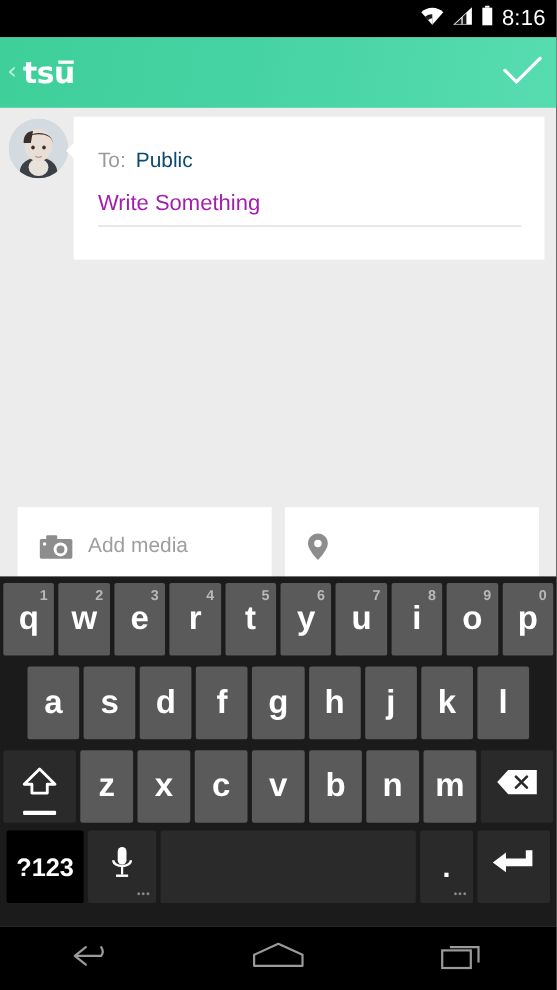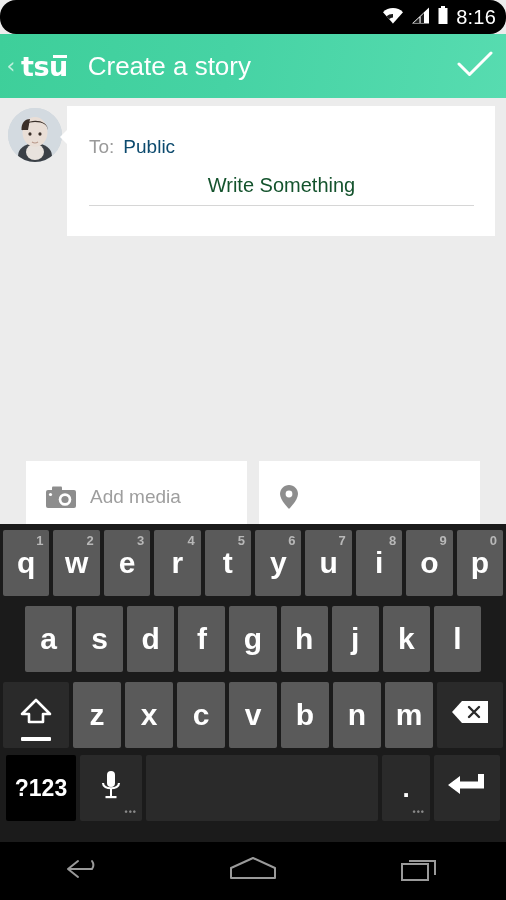--- a/index.html
+++ b/index.html
@@ -5,21 +5,21 @@
   * { margin:0; padding:0; box-sizing:border-box; }
   html,body { width:506px; height:900px; background:#000; overflow:hidden; }
   body { font-family:"Liberation Sans", sans-serif; }
 
   .phone { position:relative; width:506px; height:900px; background:#ececec; }
 
   
   .statusbar{
     position:absolute; top:0; left:0; width:506px; height:34px;
     background:#000; display:flex; align-items:center; justify-content:flex-end;
-    padding-right:10px; gap:7px;border-radius:16px;
+    padding-right:10px; gap:7px;
   }
   .statusbar .clock{ color:#fff; font-size:20px; letter-spacing:.2px; line-height:1; }
   .sb-icon{ display:block; }
 
   
   .appbar{
     position:absolute; top:34px; left:0; width:506px; height:64px;
     background:linear-gradient(100deg,#3ecf9a 0%, #46d3a4 45%, #57dcb0 100%);
     display:flex; align-items:center;
   }
@@ -37,21 +37,21 @@
   }
   .appbar .title{
     color:#fff; font-size:26px; margin-left:20px; line-height:1; font-weight:400;
   }
   .check-btn{
     margin-left:auto; width:62px; height:64px;
     display:flex; align-items:center; justify-content:center;
   }
 
   
-  .composer{ position:absolute; top:98px; left:0; width:506px; height:380px;text-align:center; }
+  .composer{ position:absolute; top:98px; left:0; width:506px; height:380px; }
   .avatar{
     position:absolute; left:8px; top:10px; width:54px; height:54px; border-radius:50%;
     background:#cfd6dc; overflow:hidden;
   }
   .avatar svg{ display:block; }
   .tail{
     position:absolute; left:60px; top:30px; width:0; height:0;
     border-top:9px solid transparent; border-bottom:9px solid transparent;
     border-right:9px solid #fff;
   }
@@ -59,26 +59,26 @@
     position:absolute; left:67px; top:8px; width:428px; height:130px;
     background:#fff;
   }
   .to-row{ position:absolute; left:22px; top:30px; display:flex; align-items:baseline; gap:9px; }
   .to-label{ color:#9a9a9a; font-size:19px; }
   .to-value{ color:#0c4a6e; font-size:19px; }
   .write-field{
     position:absolute; left:22px; top:68px; width:385px;
     border-bottom:1px solid #d6d6d6; padding-bottom:8px;
   }
-  .write-placeholder{ color:#14532d; font-size:20px; }
+  .write-placeholder{ color:#a21caf; font-size:20px; }
 
   
   .actions{
     position:absolute; top:461px; left:0; width:506px; height:72px;
-    display:flex; gap:12px; padding:0 26px;
+    display:flex; gap:12px; padding:0 16px;
   }
   .action{
     flex:1; background:#fff; display:flex; align-items:center; gap:14px; padding-left:20px;
   }
   .action .lbl{ color:#9e9e9e; font-size:19px; }
   .action .ico{ color:#8d8d8d; display:flex; align-items:center; }
 
   
   .keyboard{
     position:absolute; top:524px; left:0; width:506px; height:318px; background:#1b1b1b;
@@ -147,21 +147,20 @@
     </span>
     <span class="clock">8:16</span>
   </div>
 
   <div class="appbar">
     <div class="back-chev">‹</div>
     <div class="logo">
       <span>tsu</span>
       <span class="mac"></span>
     </div>
-    <div class="title">Create a story</div>
     <div class="check-btn">
       <span>
         <svg width="36" height="28" viewBox="0 0 36 28">
           <path d="M2 14 L12.5 24.5 L34 3" stroke="#fff" stroke-width="3" fill="none" stroke-linecap="round" stroke-linejoin="round"></path>
         </svg>
       </span>
     </div>
   </div>
 
   <div class="composer">

